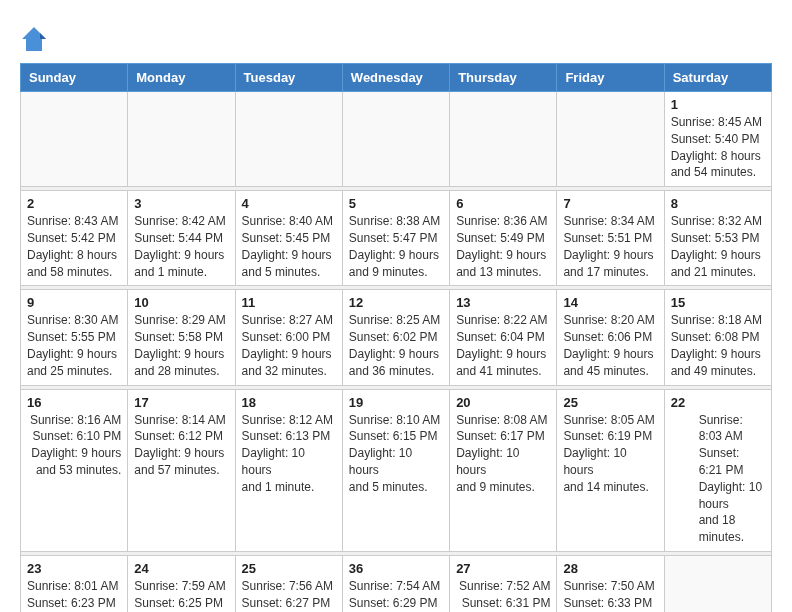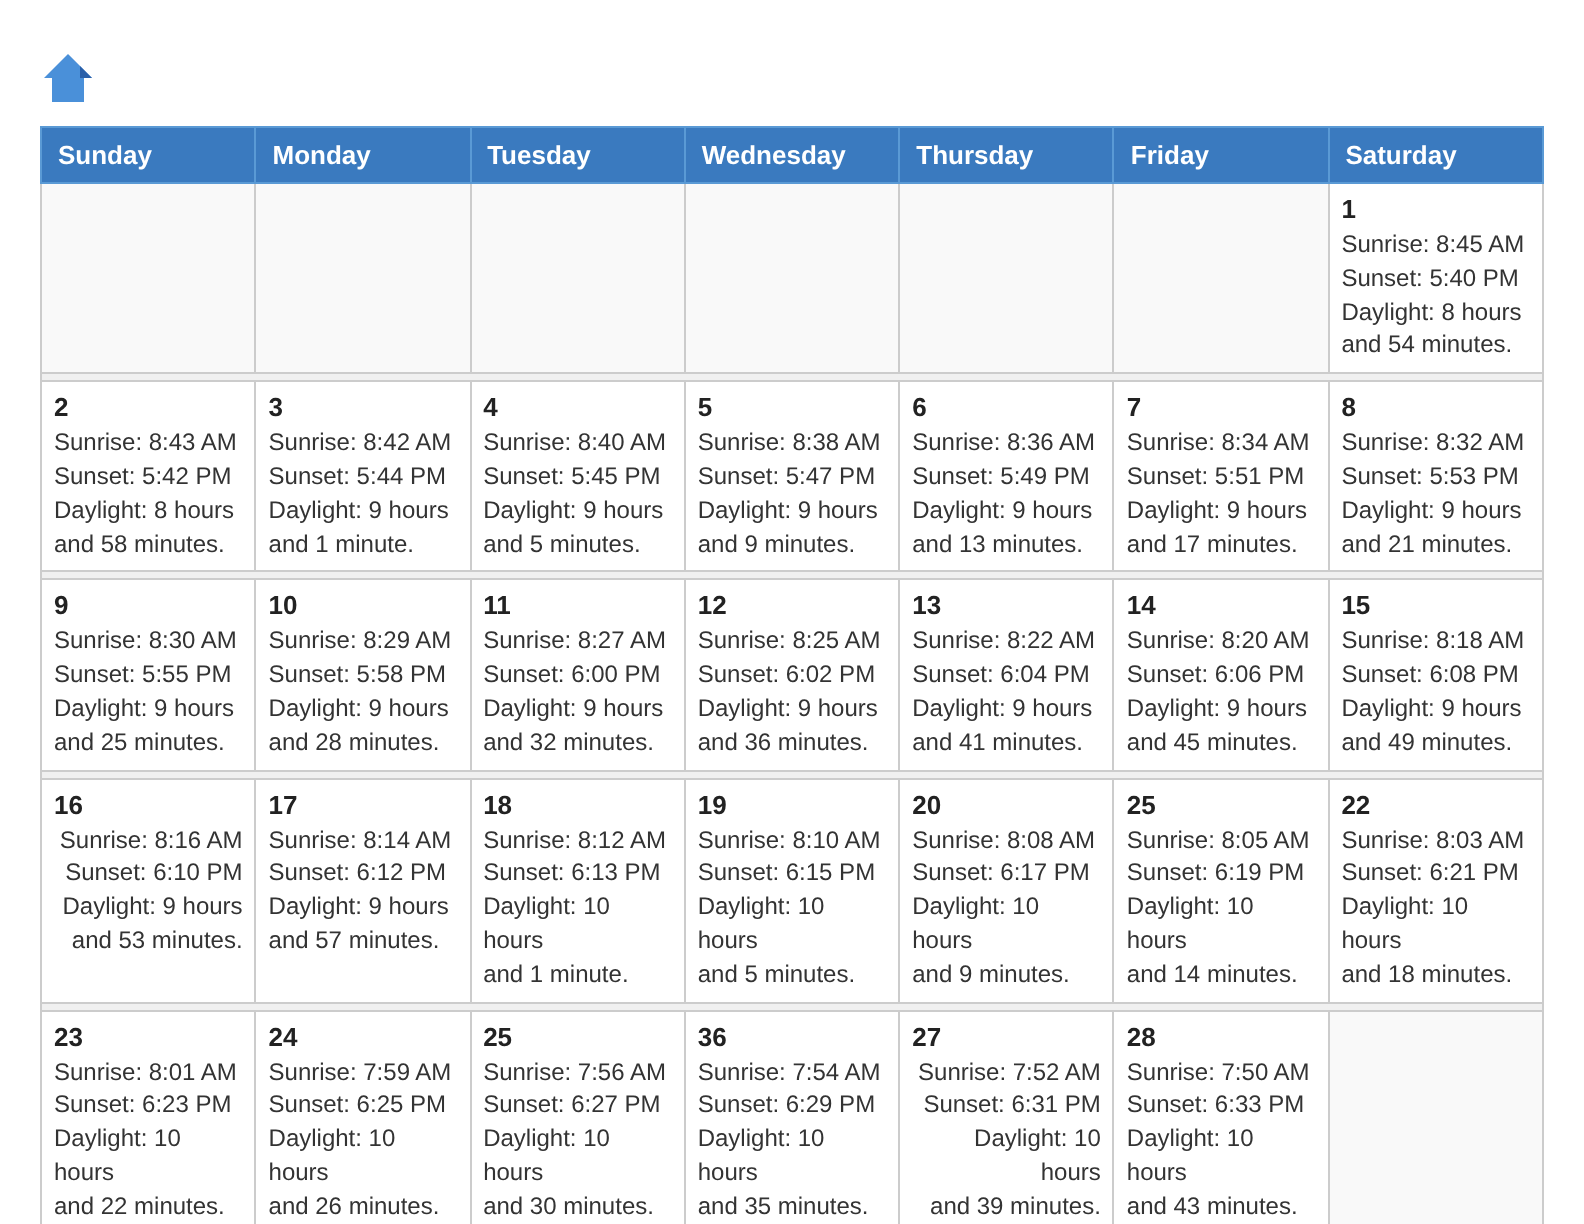--- a/index.html
+++ b/index.html
@@ -291,21 +291,21 @@
         </td>
         <td>
           <span class="day-number">25</span>
           <div class="day-info" style="white-space: pre-line;">Sunrise: 8:05 AM
 Sunset: 6:19 PM
 Daylight: 10 hours
 and 14 minutes.</div>
         </td>
         <td>
           <span class="day-number">22</span>
-          <div class="day-info" style="white-space: pre-line;">Sunrise: 8:03 AM
+          <div class="day-info" style="white-space: pre-line; margin-left: 28px;">Sunrise: 8:03 AM
 Sunset: 6:21 PM
 Daylight: 10 hours
 and 18 minutes.</div>
         </td>
       </tr>
       <tr>
         <td colspan="7" style="height: 4px; background-color: rgb(240, 240, 240); padding: 0px;"></td>
       </tr>
       <tr>
         <td>

